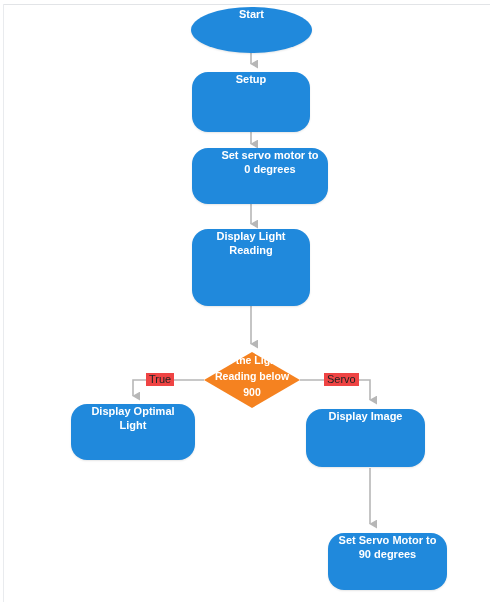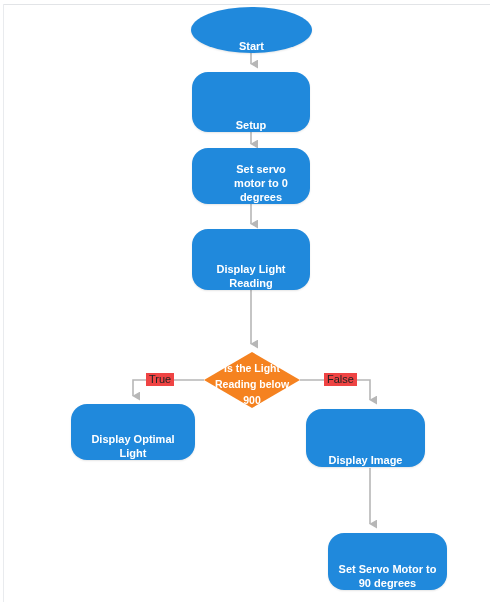--- a/index.html
+++ b/index.html
@@ -40,21 +40,21 @@
     position: absolute;
     left: 0;
     top: 0;
     width: 490px;
     height: 602px;
     overflow: visible;
   }
   .node {
     position: absolute;
     display: flex;
-    align-items: flex-end;
+    align-items: flex-start;
     justify-content: center;
     text-align: center;
     color: #ffffff;
     font-size: 11px;
     font-weight: bold;
     line-height: 14px;
     box-sizing: border-box;
   }
   .node-process {
     background: #2089dc;
@@ -132,36 +132,36 @@
   </svg>
 
   <div class="node node-terminator" style="left:191px; top:7px; width:121px; height:46px;">
     <span>Start</span>
   </div>
 
   <div class="node node-process" style="left:192px; top:72px; width:118px; height:60px;">
     <span>Setup</span>
   </div>
 
-  <div class="node node-process" style="left:192px; top:148px; width:118px; height:56px;padding-left:28px;">
+  <div class="node node-process" style="left:192px; top:148px; width:136px; height:56px;padding-left:28px;">
     <span>Set servo motor to 0 degrees</span>
   </div>
 
-  <div class="node node-process" style="left:192px; top:229px; width:118px; height:61px;">
+  <div class="node node-process" style="left:192px; top:229px; width:118px; height:77px;">
     <span>Display Light Reading</span>
   </div>
 
   <div class="node node-decision" style="left:204px; top:352px; width:96px; height:56px;">
     <span class="diamond-shape"></span>
     <span class="diamond-label">Is the Light Reading below 900</span>
   </div>
 
   <div class="edge-label" style="left:146px; top:373px;">True</div>
 
-  <div class="edge-label" style="left:324px; top:373px;">False</div>
+  <div class="edge-label" style="left:324px; top:373px;">Servo</div>
 
   <div class="node node-process" style="left:71px; top:404px; width:124px; height:56px;">
     <span>Display Optimal Light</span>
   </div>
 
   <div class="node node-process" style="left:306px; top:409px; width:119px; height:58px;">
     <span>Display Image</span>
   </div>
 
   <div class="node node-process" style="left:311px; top:533px; width:119px; height:57px;margin-left:17px;">

